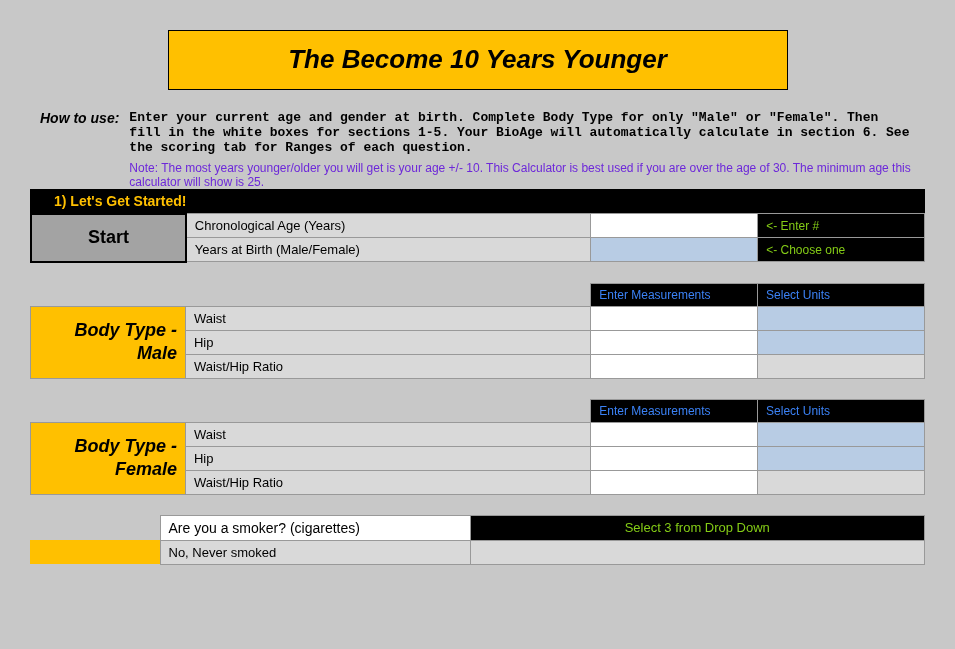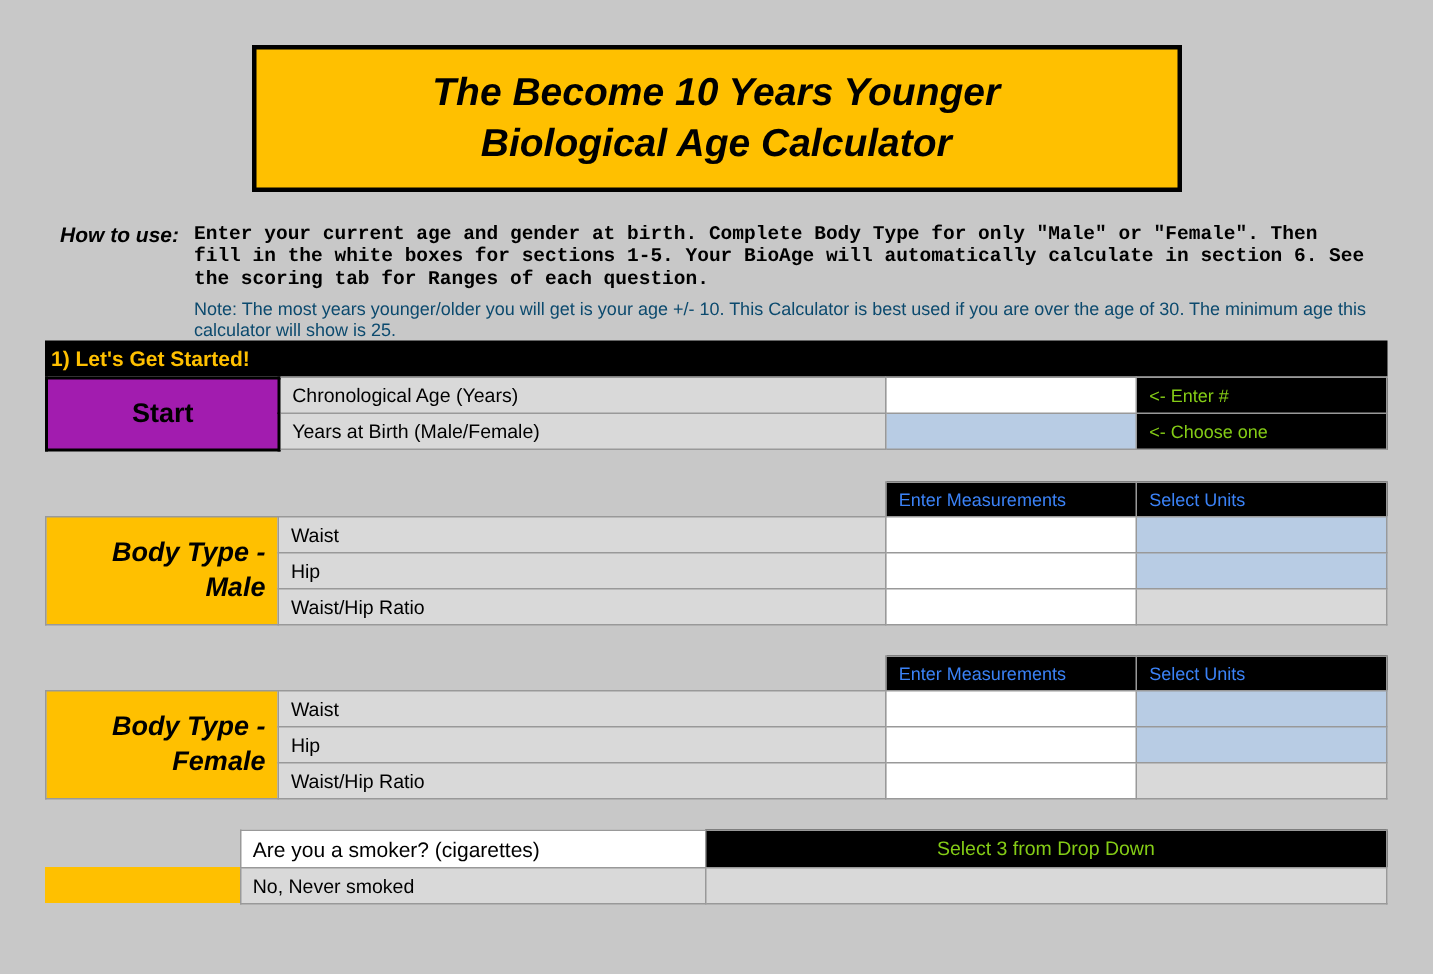--- a/index.html
+++ b/index.html
@@ -10,21 +10,21 @@
       color: #000;
     }
     .page-wrapper {
       padding: 20px 30px;
       max-width: 955px;
       margin: 0 auto;
     }
     
     .title-box {
       background-color: #FFC000;
-      border: 3px solid #000000;
+      border: 1px solid #000000;
       text-align: center;
       padding: 12px 20px;
       margin: 10px auto 20px auto;
       max-width: 620px;
     }
     .title-box h1 {
       font-size: 26px;
       font-weight: bold;
       font-style: italic;
       color: #000;
@@ -47,29 +47,29 @@
       font-size: 13px;
     }
     .how-to-use-main {
       font-weight: bold;
       margin-bottom: 6px;
       font-family: Liberation Mono, monospace;
     }
     .how-to-use-note {
       font-weight: normal;
       font-size: 12px;
-      color: #0c4a6e;
+      color: #6d28d9;
     }
     
     .section-header {
       background-color: #000;
       color: #FFC000;
       font-weight: bold;
       font-size: 14px;
-      padding: 4px 4px;
+      padding: 4px 24px;
       margin-bottom: 0;
     }
     .label-cell-yellow {
       background-color: #FFC000;
       font-weight: bold;
       font-size: 16px;
       font-style: italic;
       text-align: right;
       width: 130px;
       border: 2px solid #000;
@@ -134,32 +134,31 @@
     }
     .smoker-select-cell {
       background-color: #000;
       color: #fff;
       font-size: 12px;
       text-align: center;
     }
     .bg-gray { background-color: #d9d9d9; }
     .bg-white { background-color: #fff; }
     .bg-blue { background-color: #b8cce4; }
-    .bg-yellow { background-color: #a21caf; }
+    .bg-yellow { background-color: #a3a3a3; }
     .bg-black { background-color: #000; color: #84cc16; }
   </style>
 </head>
 <body>
 
 <div class="page-wrapper">
 
   <div class="title-box">
     <h1>
       <span>The Become 10 Years Younger</span><br>
-      <span>Biological Age Calculator</span>
     </h1>
   </div>
 
   <div class="how-to-use">
     <div class="how-to-use-label">How to use:</div>
     <div class="how-to-use-content">
       <div class="how-to-use-main">Enter your current age and gender at birth. Complete Body Type for only "Male" or "Female". Then fill in the white boxes for sections 1-5. Your BioAge will automatically calculate in section 6.  See the scoring tab for Ranges of each question.</div>
       <div class="how-to-use-note">Note: The most years younger/older you will get is your age +/- 10.  This Calculator is best used if you are over the age of 30. The minimum age this calculator will show is 25.</div>
     </div>
   </div>

